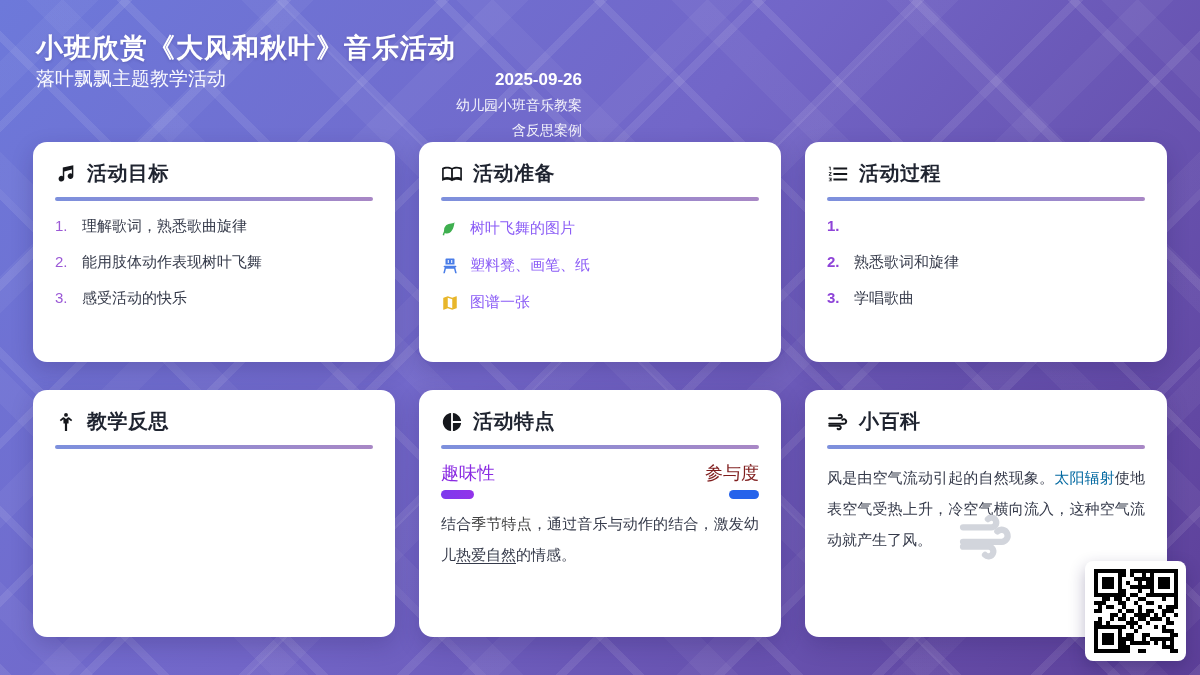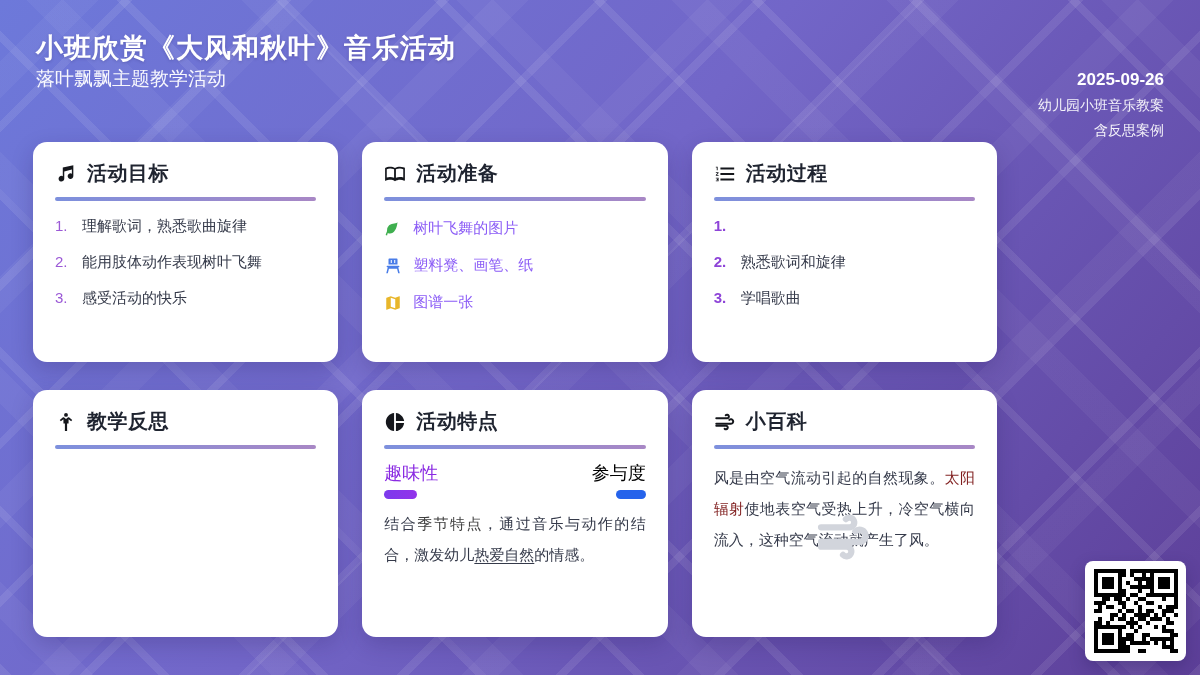--- a/index.html
+++ b/index.html
@@ -11,29 +11,29 @@
     color:#353a4a;
   }
   .lattice {
     position:absolute; inset:0; pointer-events:none;
     background:
       repeating-linear-gradient(45deg, rgba(255,255,255,.085) 0 8px, transparent 8px 112px),
       repeating-linear-gradient(-45deg, rgba(255,255,255,.085) 0 8px, transparent 8px 112px),
       repeating-linear-gradient(45deg, transparent 0 40px, rgba(255,255,255,.045) 40px 66px, transparent 66px 152px),
       repeating-linear-gradient(-45deg, transparent 0 40px, rgba(255,255,255,.045) 40px 66px, transparent 66px 152px);
   }
-  .header { position:absolute; top:30px; left:36px; right:36px; display:flex; justify-content:space-between; align-items:flex-start; }
+  .header { position:absolute; top:30px; left:36px; right:36px; display:flex; align-items:flex-start; }
   .h-title { font-size:27px; font-weight:700; color:#ffffff; letter-spacing:1px; text-shadow:0 1px 3px rgba(40,30,90,.25); }
   .h-sub { font-size:19px; color:rgba(255,255,255,.95); font-weight:400; }
   .h-right { text-align:right; color:#ffffff; }
   .h-date { font-size:17px; font-weight:600;margin-top:40px; }
   .h-meta { font-size:14px; color:rgba(255,255,255,.92); margin-top:7px; }
 
   .grid {
-    position:absolute; left:33px; top:142px; width:964px;
+    position:absolute; left:33px; top:142px; width:1134px;
     display:grid; grid-template-columns:repeat(3,1fr);
     grid-template-rows:220px 247px; column-gap:24px; row-gap:28px;
   }
   .card {
     background:#ffffff; border-radius:14px; padding:18px 22px;
     box-shadow:0 8px 22px rgba(35,25,85,.22); position:relative;
   }
   .card-head { display:flex; align-items:center; gap:10px; }
   .card-title { font-size:20px; font-weight:700; color:#1f2430; letter-spacing:.5px; }
   .hicon { width:22px; height:22px; flex:0 0 auto; fill:#15171c; }
@@ -45,26 +45,26 @@
   .num { color:#9b59d6; min-width:18px; }
   .num.bold { font-weight:700; color:#8e44d8; }
 
   .icon-list { margin-top:18px; }
   .icon-item { display:flex; align-items:center; gap:11px; font-size:15px; margin-bottom:18px; color:#8b5cf6; }
   .bicon { width:18px; height:18px; flex:0 0 auto; }
 
   .para { margin-top:14px; font-size:15px; line-height:2.05; color:#353a4a; text-align:justify; }
   .u { text-decoration:underline; text-underline-offset:3px; }
   .hl-orange { color:#404040; }
-  .hl-link { color:#7f1d1d; }
+  .hl-link { color:#0369a1; }
 
   .tags-row { display:flex; justify-content:space-between; margin-top:12px; }
   .tag-label { font-size:18px; }
   .tag-label.purple { color:#8a2be2; }
-  .tag-label.blue { color:#000000; text-align:right; }
+  .tag-label.blue { color:#7f1d1d; text-align:right; }
   .pill { height:9px; border-radius:5px; margin-top:5px; }
   .pill.purple { width:33px; background:linear-gradient(90deg,#7c3aed,#9333ea); }
   .pill.blue { width:30px; background:#2563eb; margin-left:auto; }
 
   .wind-mark { position:absolute; left:50%; top:118px; transform:translateX(-50%); width:58px; height:58px; stroke:#d2d5dc; fill:none; stroke-width:2.6; stroke-linecap:round; }
 
   .qr-box {
     position:absolute; left:1085px; top:561px; width:101px; height:100px;
     background:#ffffff; border-radius:8px; box-shadow:0 6px 16px rgba(35,25,85,.3);
     display:flex; align-items:center; justify-content:center;

